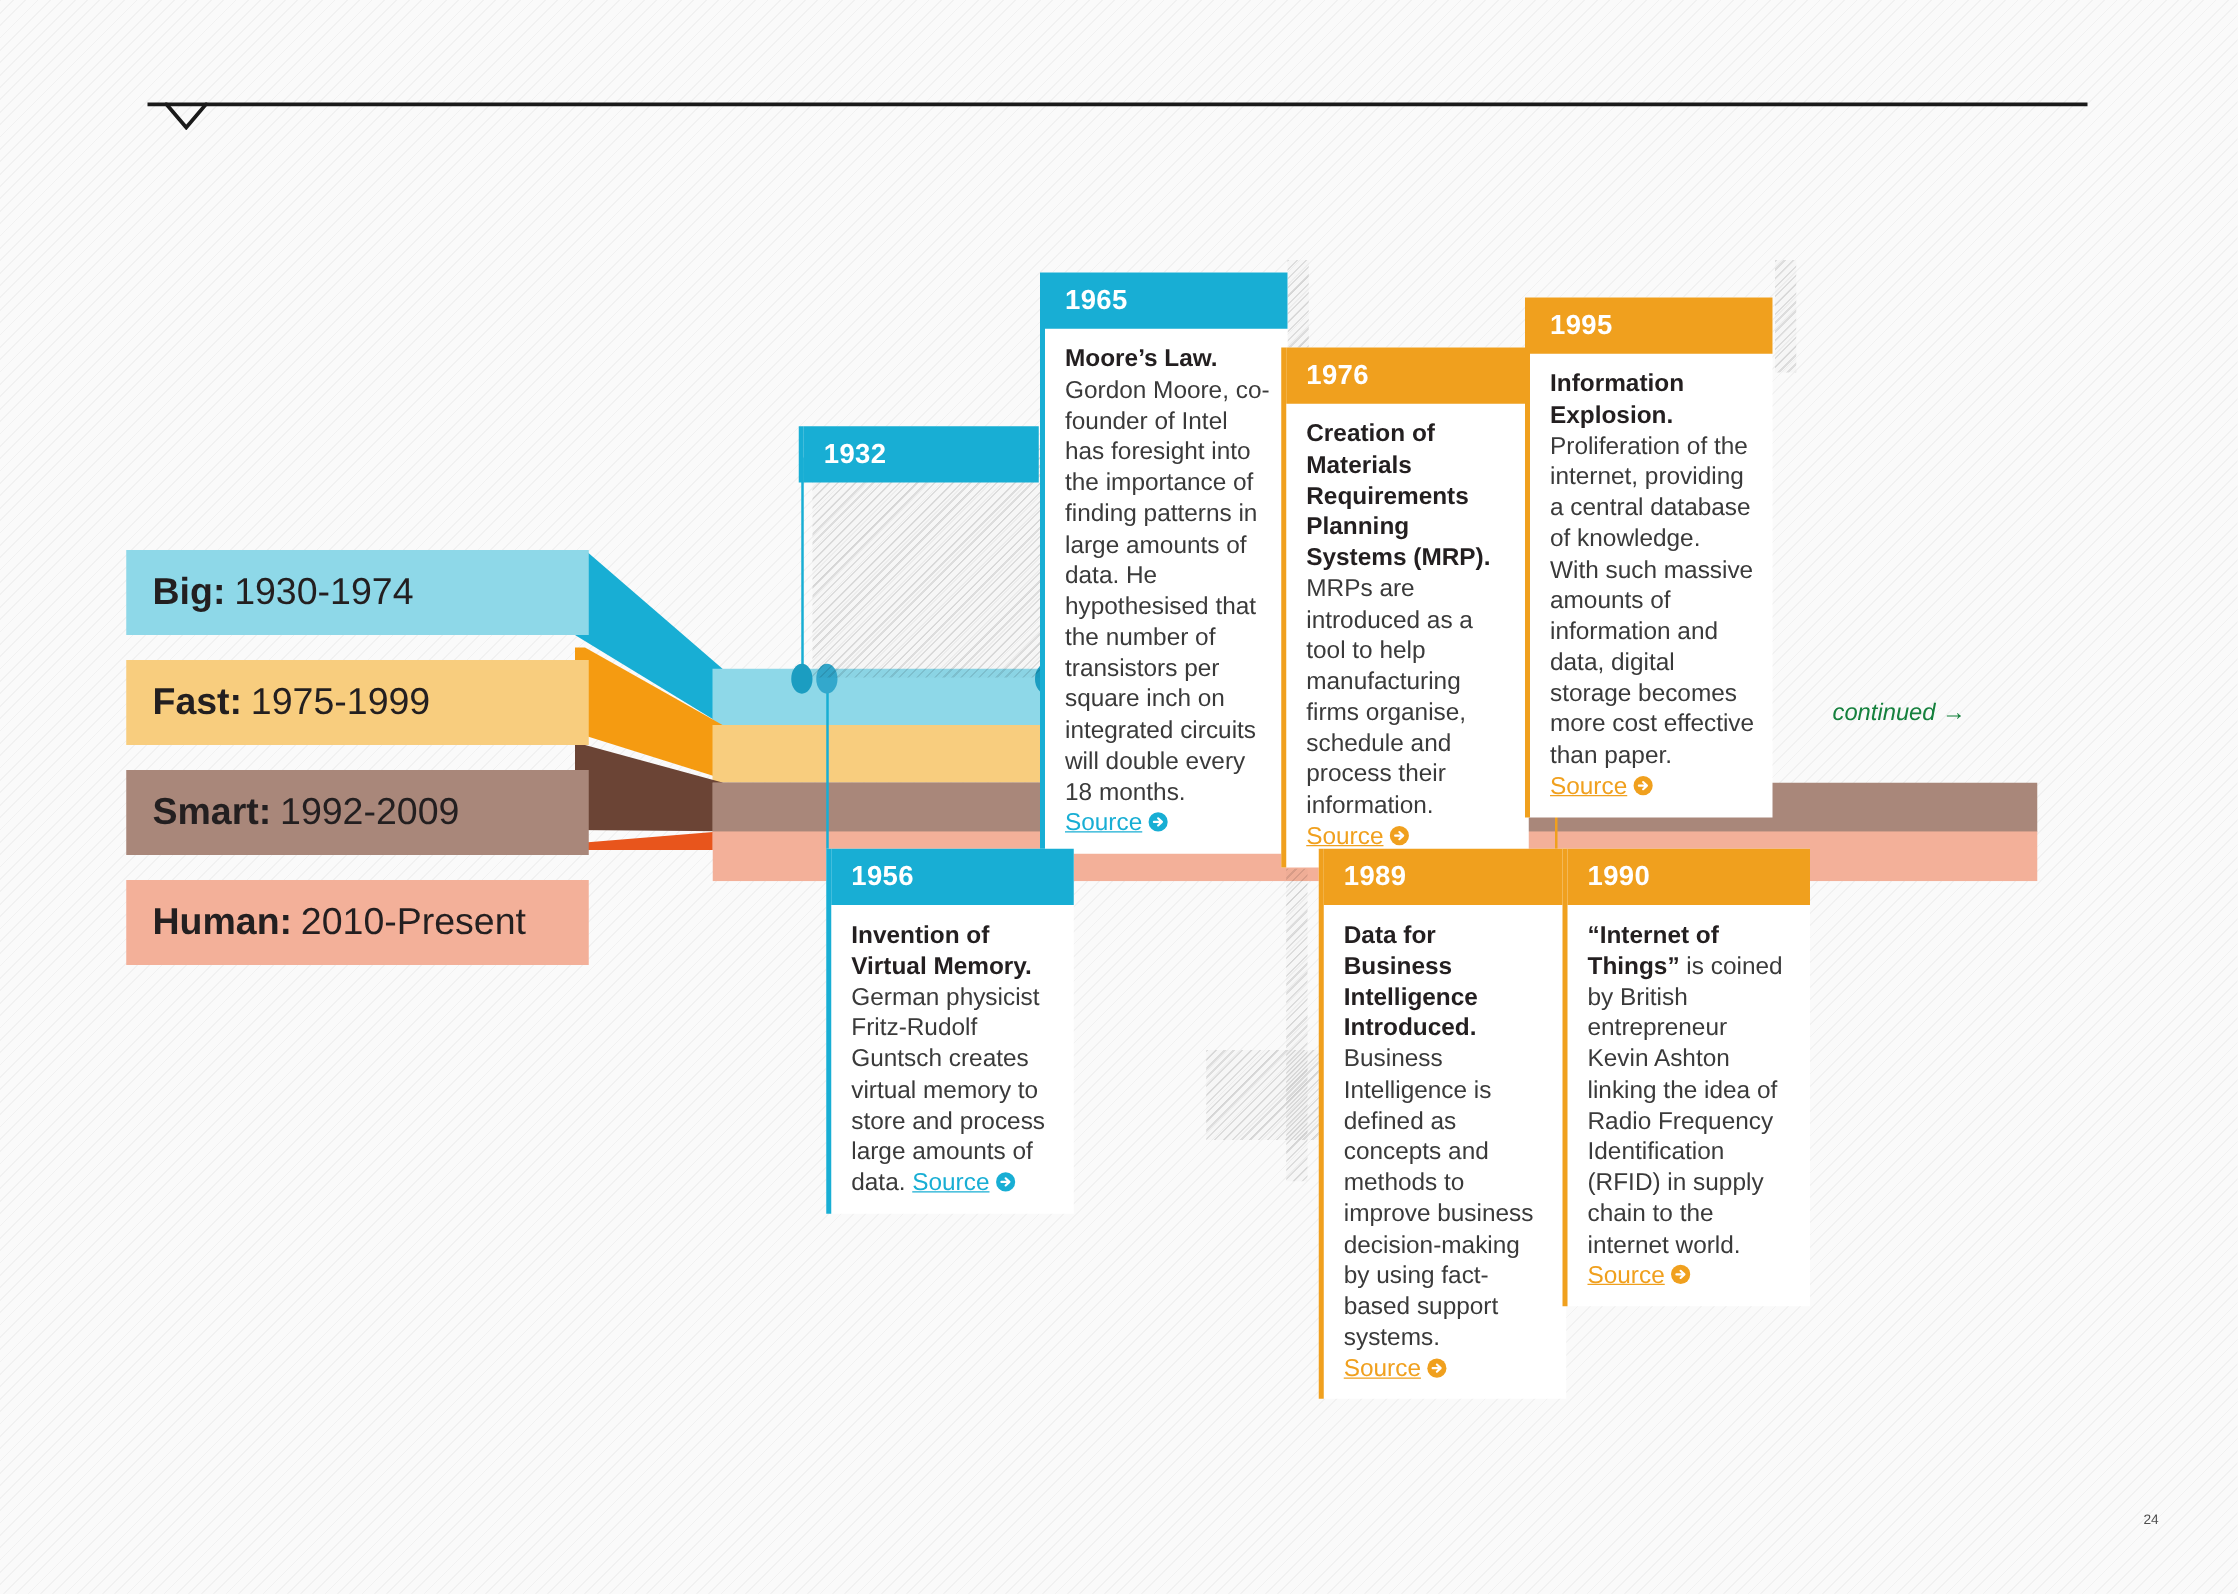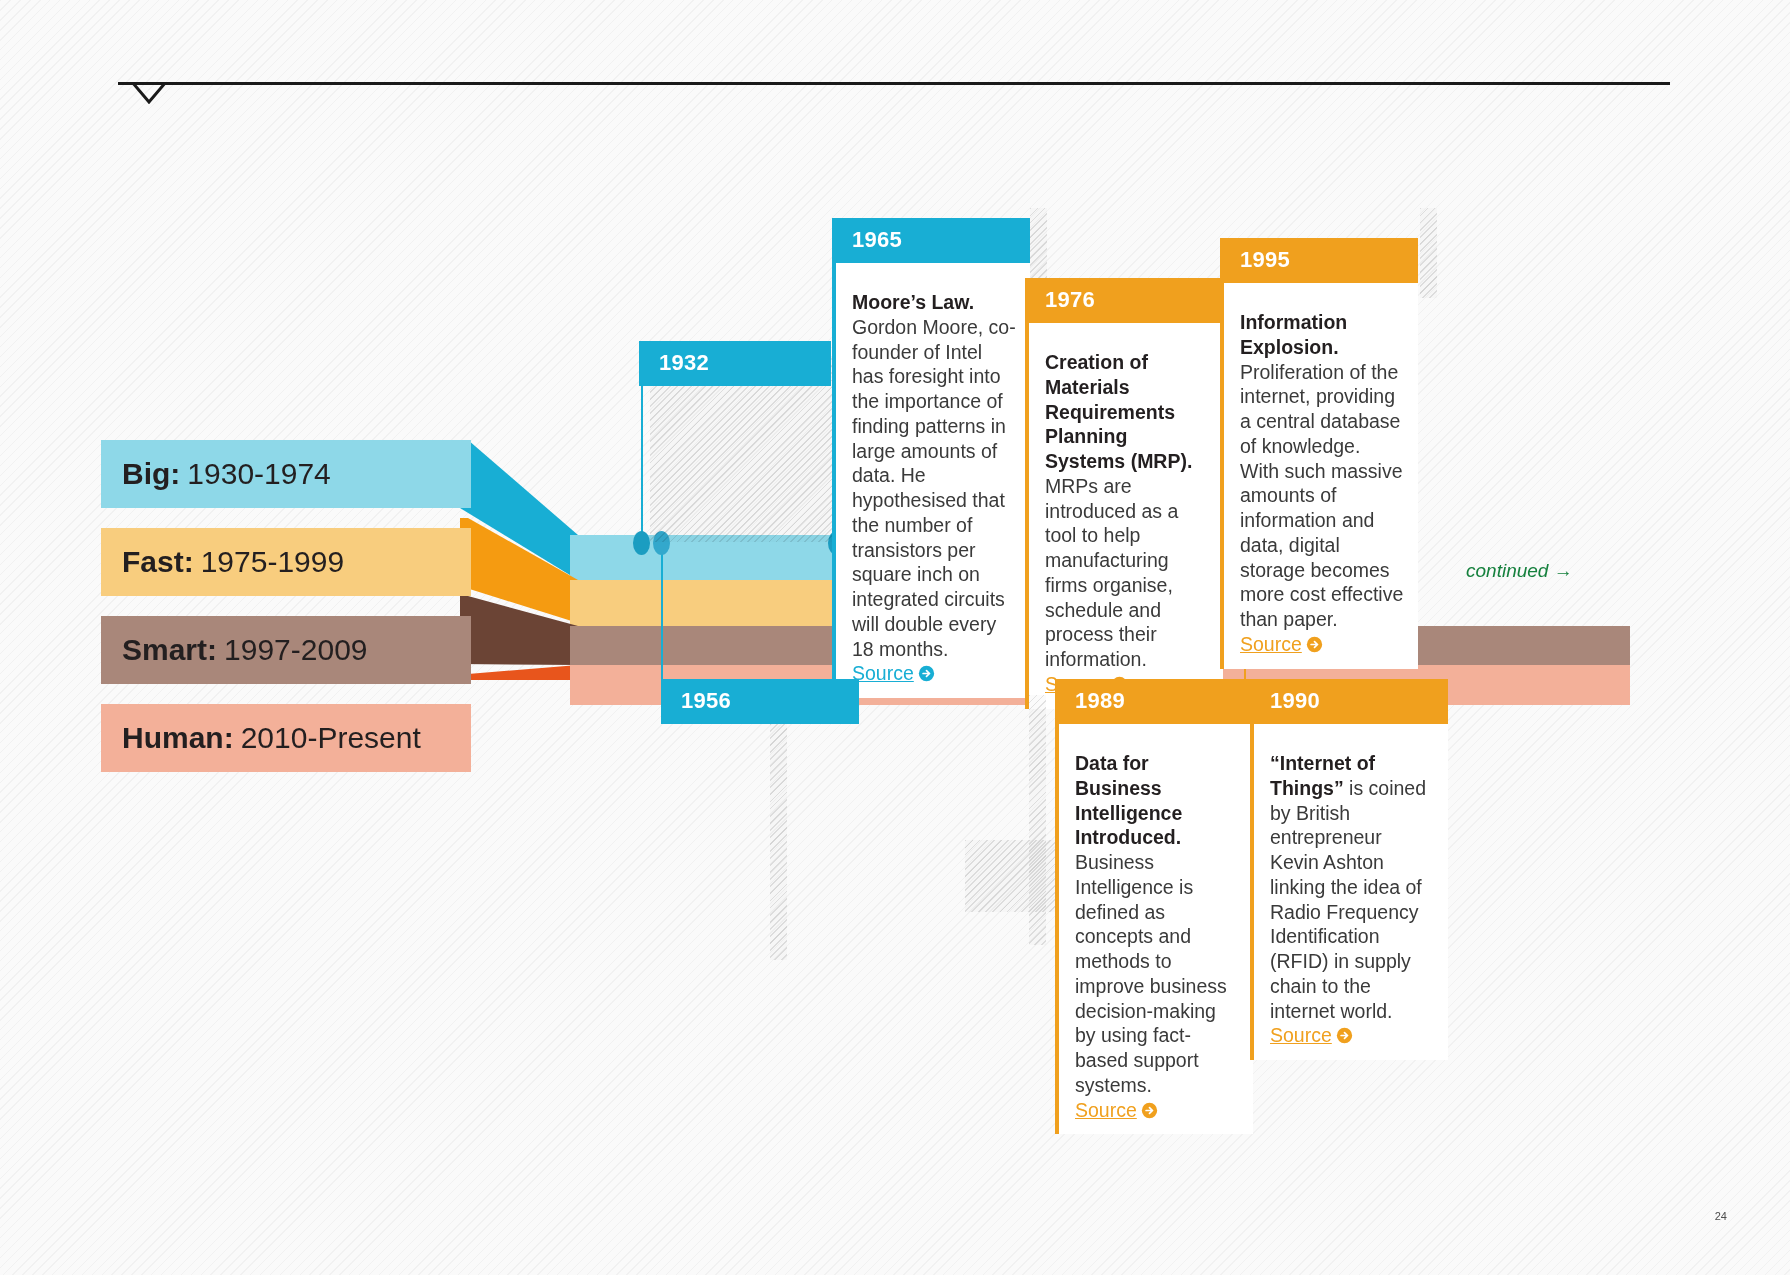--- a/index.html
+++ b/index.html
@@ -80,21 +80,21 @@
   .card{
     position:absolute;
     background:#ffffff;
   }
   .card .year{
     color:#ffffff; font-weight:bold; font-size:22px;
     padding:9px 0 10px 16px;
     letter-spacing:0.3px;
   }
   .card .body{
-    padding:27px 14px 12px 16px;
+    padding:12px 14px 12px 16px;
     font-size:19.5px;
     line-height:1.27;
     color:#3a3a3a;
     font-weight:300;
   }
   .card .body b{ font-weight:bold; color:#231f20; }
   .card.blue { border-left:4px solid #18aed4; }
   .card.blue .year{ background:#18aed4; }
   .card.orange { border-left:4px solid #f0a01e; }
   .card.orange .year{ background:#f0a01e; }
@@ -198,21 +198,21 @@
     <div class="legend-row">
       <div class="legend-bar" style="background:#f8cd7e;">
         <b>Fast:</b>
         <span>1975-1999</span>
       </div>
     </div>
 
     <div class="legend-row">
       <div class="legend-bar" style="background:#a9877a;">
         <b>Smart:</b>
-        <span>1997-2009</span>
+        <span>1992-2009</span>
       </div>
     </div>
 
     <div class="legend-row">
       <div class="legend-bar" style="background:#f3b099;">
         <b>Human:</b>
         <span>2010-Present</span>
       </div>
     </div>
 
@@ -276,20 +276,26 @@
       <b>Information Explosion.</b><span> Proliferation of the internet, providing a central database of knowledge. With such massive amounts of information and data, digital storage becomes more cost effective than paper. </span><a class="src orange-src"><span>Source</span><span class="src-arrow"><svg viewBox="0 0 20 20">
               <circle cx="10" cy="10" r="9" fill="#f0a01e"></circle>
               <path d="M6 10h7M10 6.6l3.6 3.4L10 13.4" stroke="#fff" stroke-width="2" fill="none" stroke-linecap="round" stroke-linejoin="round"></path>
             </svg></span></a>
     </div>
   </div>
 
   <div class="card-shadow" style="left:770px; top:695px; width:17px; height:265px;"></div>
   <div class="card blue" style="left:661px; top:679px; width:198px;">
     <div class="year">1956</div>
+    <div class="body">
+      <b>Invention of Virtual Memory.</b><span> German physicist Fritz-Rudolf Guntsch creates virtual memory to store and process large amounts of data. </span><a class="src blue-src"><span>Source</span><span class="src-arrow"><svg viewBox="0 0 20 20">
+              <circle cx="10" cy="10" r="9" fill="#18aed4"></circle>
+              <path d="M6 10h7M10 6.6l3.6 3.4L10 13.4" stroke="#fff" stroke-width="2" fill="none" stroke-linecap="round" stroke-linejoin="round"></path>
+            </svg></span></a>
+    </div>
   </div>
 
   <div class="card-shadow" style="left:965px; top:840px; width:190px; height:72px;"></div>
 
   <div class="card-shadow" style="left:1029px; top:695px; width:17px; height:250px;"></div>
   <div class="card orange" style="left:1055px; top:679px; width:198px;">
     <div class="year">1989</div>
     <div class="body">
       <b>Data for Business Intelligence Introduced.</b><span> Business Intelligence is defined as concepts and methods to improve business decision-making by using fact-based support systems. </span><a class="src orange-src"><span>Source</span><span class="src-arrow"><svg viewBox="0 0 20 20">
               <circle cx="10" cy="10" r="9" fill="#f0a01e"></circle>

